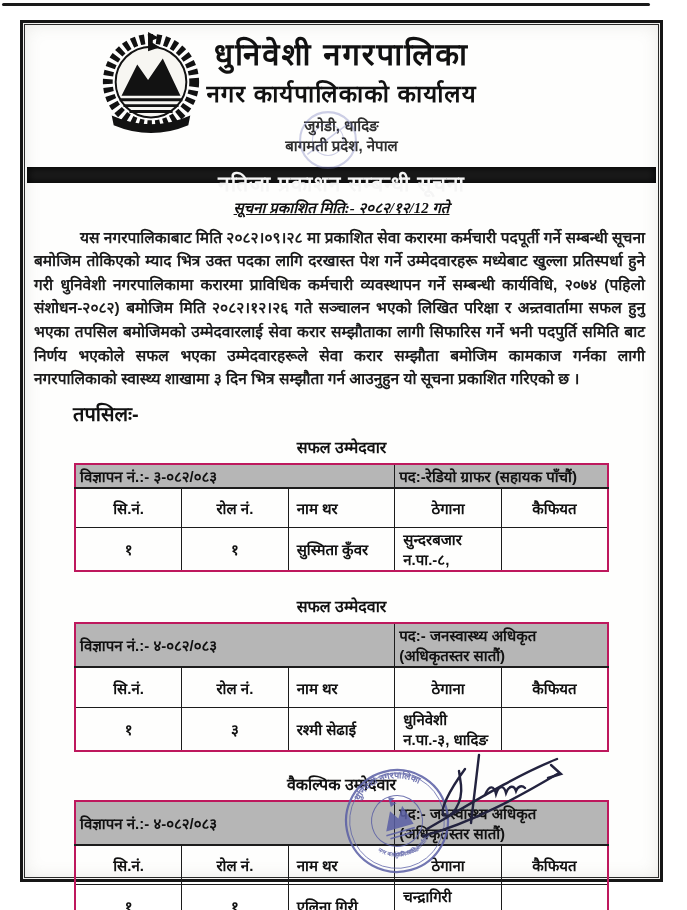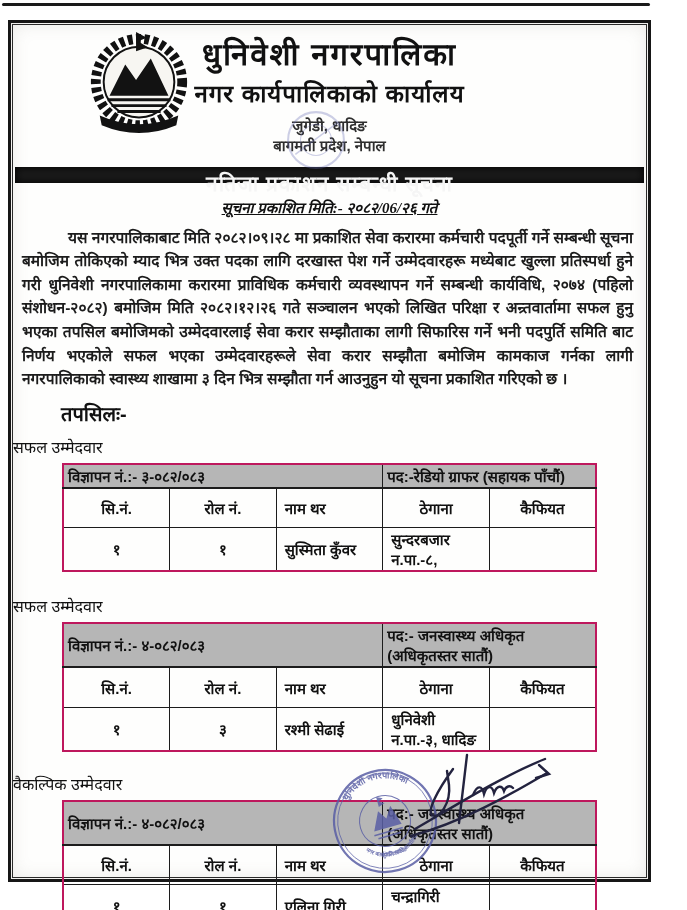--- a/index.html
+++ b/index.html
@@ -10,21 +10,21 @@
     font-family: "Liberation Sans", sans-serif;
     color: #111;
     position: relative;
     overflow: hidden;
   }
   .scan-artifact-top {
     position: absolute; left: 2px; top: 3px; width: 648px; height: 3px;
     background: #1a1a1a; border-radius: 2px;
   }
   .page-frame {
-    position: absolute; left: 8px; top: 20px; width: 643px; height: 862px;
+    position: absolute; left: 20px; top: 20px; width: 643px; height: 862px;
     border: 3px solid #161616;
     background: #fefefd;
     box-shadow: inset 0 0 18px rgba(120,115,105,.18);
   }
   .page-frame-inner {
     position: absolute; inset: 1px;
     border: 1px solid #2a2a2a;
     padding: 0;
   }
   
@@ -50,21 +50,21 @@
     text-decoration: underline;
     font-family: "Liberation Serif", serif;
   }
   .body-text {
     margin: 9px 13px 0 9px;
     font-size: 15.5px; font-weight: bold; line-height: 23.6px;
     text-align: justify; text-indent: 46px; color: #1c1c1c;
   }
   .tapasil { margin: 9px 0 0 48px; font-size: 20px; font-weight: bold; }
   
-  .section-heading { font-size: 16px; font-weight: normal; margin-top: 9px; }
+  .section-heading { text-align: center; font-size: 16px; font-weight: bold; margin-top: 9px; }
   .result-table {
     width: 535px; margin: 5px auto 0 auto;
     border-collapse: collapse; table-layout: fixed;
     border: 2px solid #be185d;
     font-size: 15px; font-weight: bold;
   }
   .result-table td, .result-table th { border: 1.5px solid #1c1c1c; padding: 1px 4px; }
   .advert-row td {
     background: var(--table-header-bg, #b6b6b6);
     height: 23px; font-size: 15px; border-bottom-width: 2px;
@@ -114,21 +114,21 @@
         <path d="M10,44 L50,14" stroke="#6a6fb5" stroke-width="1.5" fill="none"></path>
       </svg>
       <div class="org-name">धुनिवेशी नगरपालिका</div>
       <div class="office-name">नगर कार्यपालिकाको कार्यालय</div>
       <div class="addr addr-line1">जुगेडी, धादिङ</div>
       <div class="addr">बागमती प्रदेश, नेपाल</div>
     </div>
 
     <div class="banner">नतिजा प्रकाशन सम्बन्धी सूचना</div>
 
-    <div class="pub-date">सूचना प्रकाशित मिति:- २०८२/06/२६ गते</div>
+    <div class="pub-date">सूचना प्रकाशित मिति:- २०८२/१२/12 गते</div>
 
     <div class="body-text">यस नगरपालिकाबाट मिति २०८२।०९।२८ मा प्रकाशित सेवा करारमा कर्मचारी पदपूर्ती गर्ने सम्बन्धी सूचना बमोजिम तोकिएको म्याद भित्र उक्त पदका लागि दरखास्त पेश गर्ने उम्मेदवारहरू मध्येबाट खुल्ला प्रतिस्पर्धा हुने गरी धुनिवेशी नगरपालिकामा करारमा प्राविधिक कर्मचारी व्यवस्थापन गर्ने सम्बन्धी कार्यविधि, २०७४ (पहिलो संशोधन-२०८२) बमोजिम मिति २०८२।१२।२६ गते सञ्चालन भएको लिखित परिक्षा र अन्र्तवार्तामा सफल हुनु भएका तपसिल बमोजिमको उम्मेदवारलाई सेवा करार सम्झौताका लागी सिफारिस गर्ने भनी पदपुर्ति समिति बाट निर्णय भएकोले सफल भएका उम्मेदवारहरूले सेवा करार सम्झौता बमोजिम कामकाज गर्नका लागी नगरपालिकाको स्वास्थ्य शाखामा ३ दिन भित्र सम्झौता गर्न आउनुहुन यो सूचना प्रकाशित गरिएको छ ।</div>
 
     <div class="tapasil">तपसिलः-</div>
 
     <div class="section-heading">सफल उम्मेदवार</div>
     <table class="result-table">
       <tbody>
           <tr class="advert-row">
         <td colspan="3" class="advert-no">विज्ञापन नं.:- ३-०८२/०८३</td>

